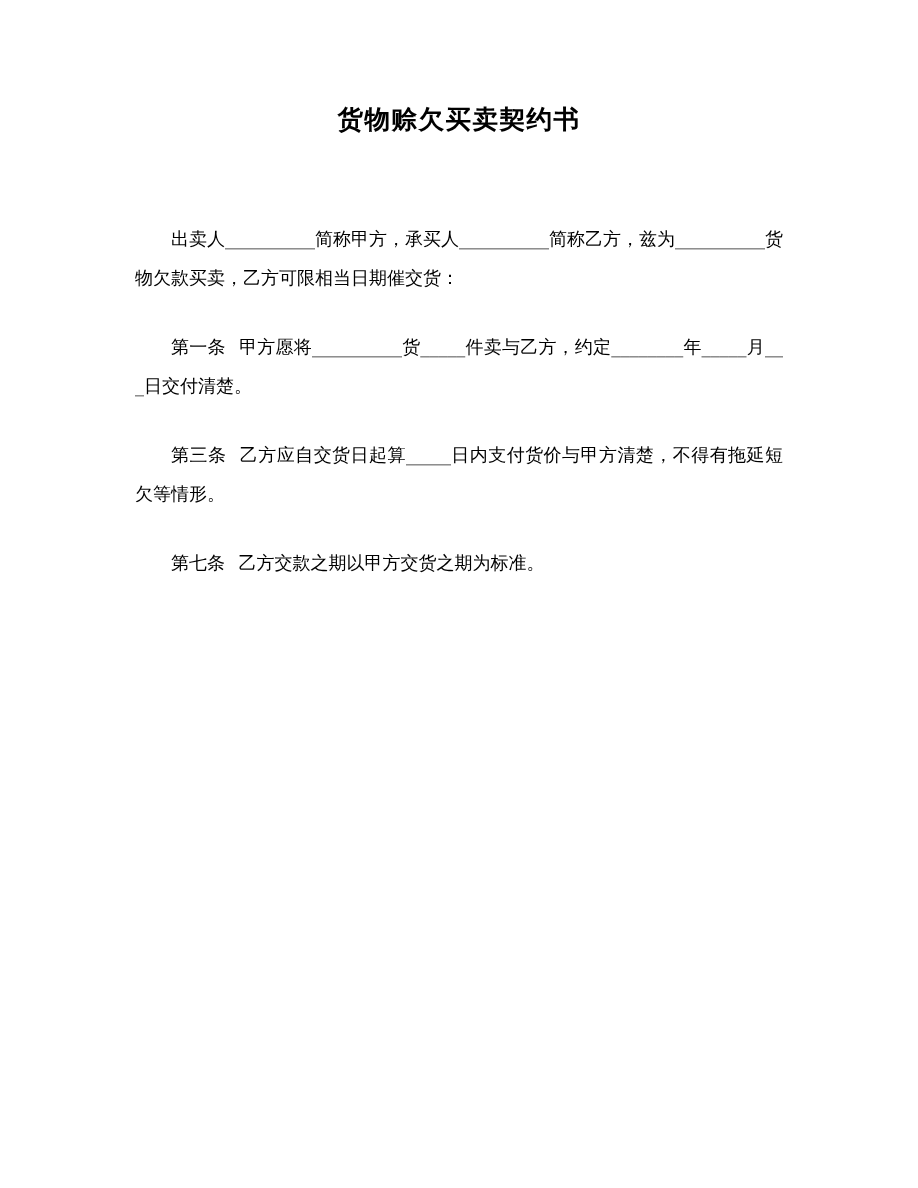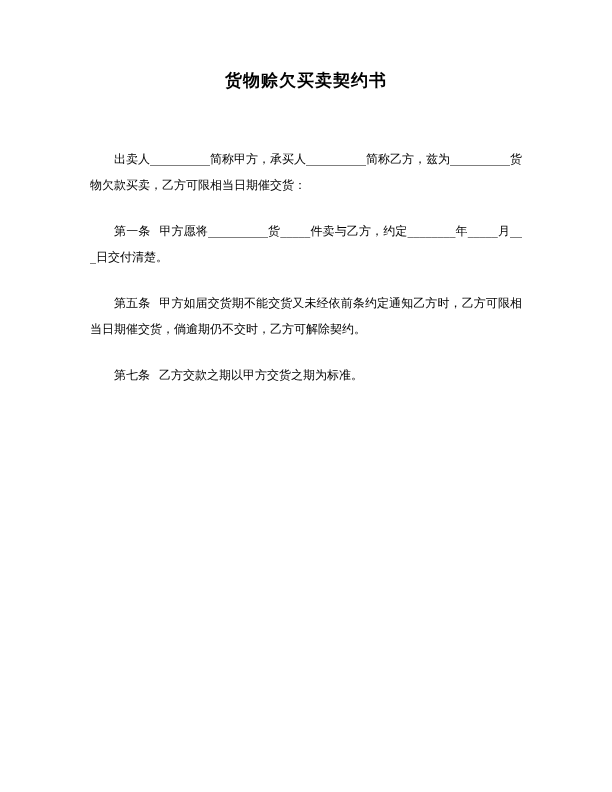--- a/index.html
+++ b/index.html
@@ -46,24 +46,24 @@
 
   <h1 class="doc-title">货物赊欠买卖契约书</h1>
 
   <p class="para">出卖人__________简称甲方，承买人__________简称乙方，兹为__________货物欠款买卖，乙方可限相当日期催交货：</p>
 
   <p class="para">
     <span class="clause-label">第一条</span><span>甲方愿将__________货_____件卖与乙方，约定________年_____月___日交付清楚。</span>
   </p>
 
 
+  <p class="para">
+    <span class="clause-label">第三条</span><span>乙方应自交货日起算_____日内支付货价与甲方清楚，不得有拖延短欠等情形。</span>
+  </p>
 
 
-  <p class="para">
-    <span class="clause-label">第五条</span><span>甲方如届交货期不能交货又未经依前条约定通知乙方时，乙方可限相当日期催交货，倘逾期仍不交时，乙方可解除契约。</span>
-  </p>
 
 
   <p class="para">
     <span class="clause-label">第七条</span><span>乙方交款之期以甲方交货之期为标准。</span>
   </p>
 
 </div>
 
 </body></html>

